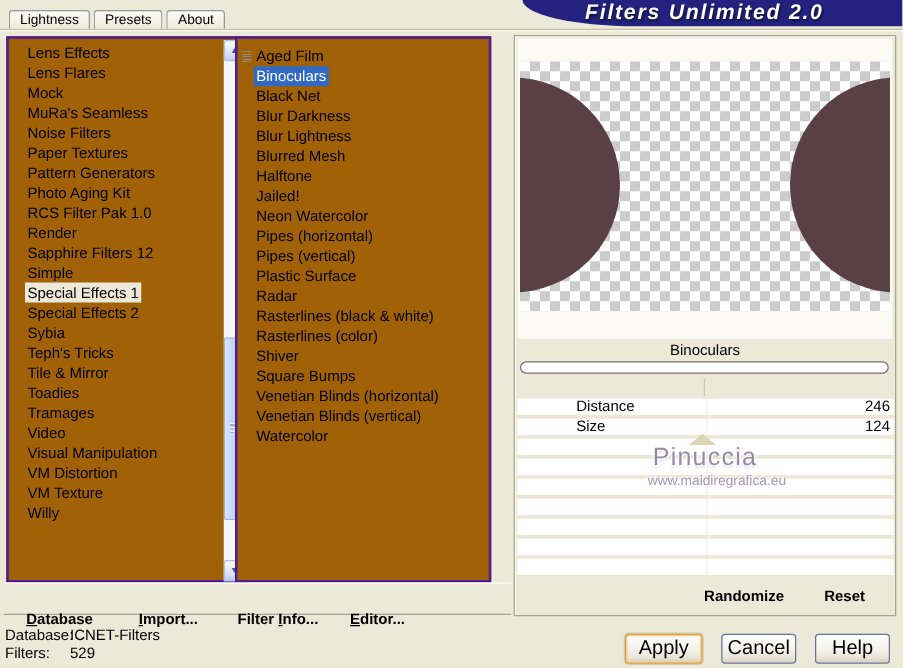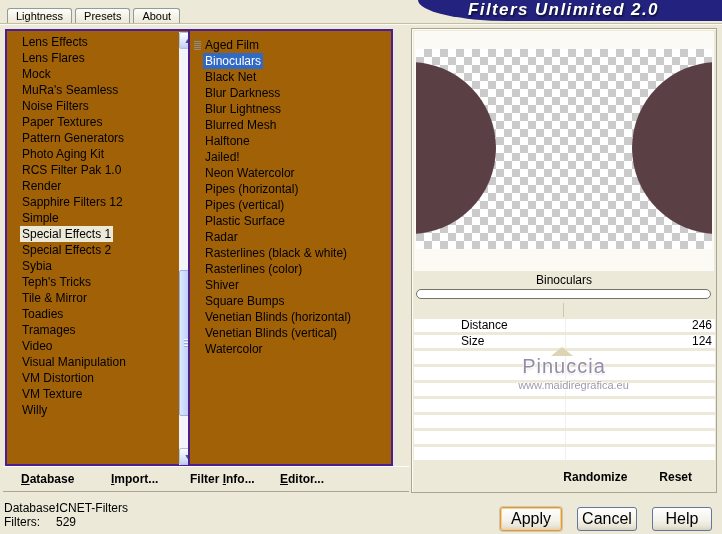--- a/index.html
+++ b/index.html
@@ -82,21 +82,21 @@
   #watermark .wm1 { font-size:20px; letter-spacing:1px; color:#938ca6;
             text-shadow:1px 1px 0 rgba(255,255,255,.9), -1px -1px 0 rgba(255,255,255,.9), 0 2px 2px rgba(60,50,90,.15); }
   #watermark .wm2 { font-size:11px; color:#a09ab1; margin-top:1px;
             text-shadow:1px 1px 0 rgba(255,255,255,.9), -1px -1px 0 rgba(255,255,255,.9);padding-left:19px; }
   #panel-footer { position:absolute; top:441px; right:24px; display:flex; gap:32px; }
   .flat-btn { font-size:12px; font-weight:bold; color:#000; cursor:default; }
 
   
   #tool-bar { position:absolute; left:3px; top:466px; width:406px; height:26px; background:#ece9d8;
             border-top:1px solid #fffef8; border-bottom:1px solid #a9a493; }
-  .tool-btn { position:absolute; top:0; height:24px; line-height:24px; font-size:12px; font-weight:bold; color:#000; }
+  .tool-btn { position:absolute; top:16px; height:24px; line-height:24px; font-size:12px; font-weight:bold; color:#000; }
   .tool-btn u { text-decoration:underline; }
   #tb-0 { left:18px; } #tb-1 { left:108px; } #tb-2 { left:187px; } #tb-3 { left:277px; }
 
   
   #status { position:absolute; left:4px; top:501px; font-size:12px; line-height:14px; color:#000; }
   .st-lbl { display:inline-block; width:52px; }
   .xp-btn { position:absolute; top:507px; height:24px; border:1px solid #64789c; border-radius:3px;
             font-size:16px; text-align:center; line-height:21px; color:#000;
             background:linear-gradient(180deg,#fefefe 0%,#f4f2ea 55%,#e9e5d8 82%,#d8d1bd 100%);
             box-shadow:inset 0 1px 0 #fff; }

